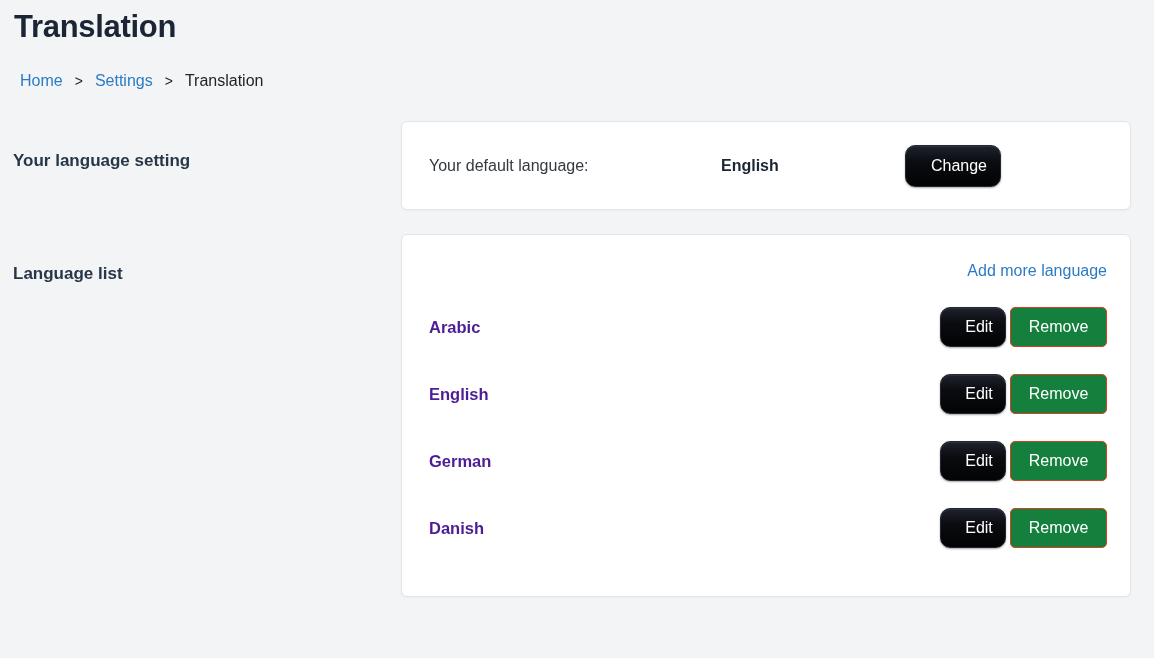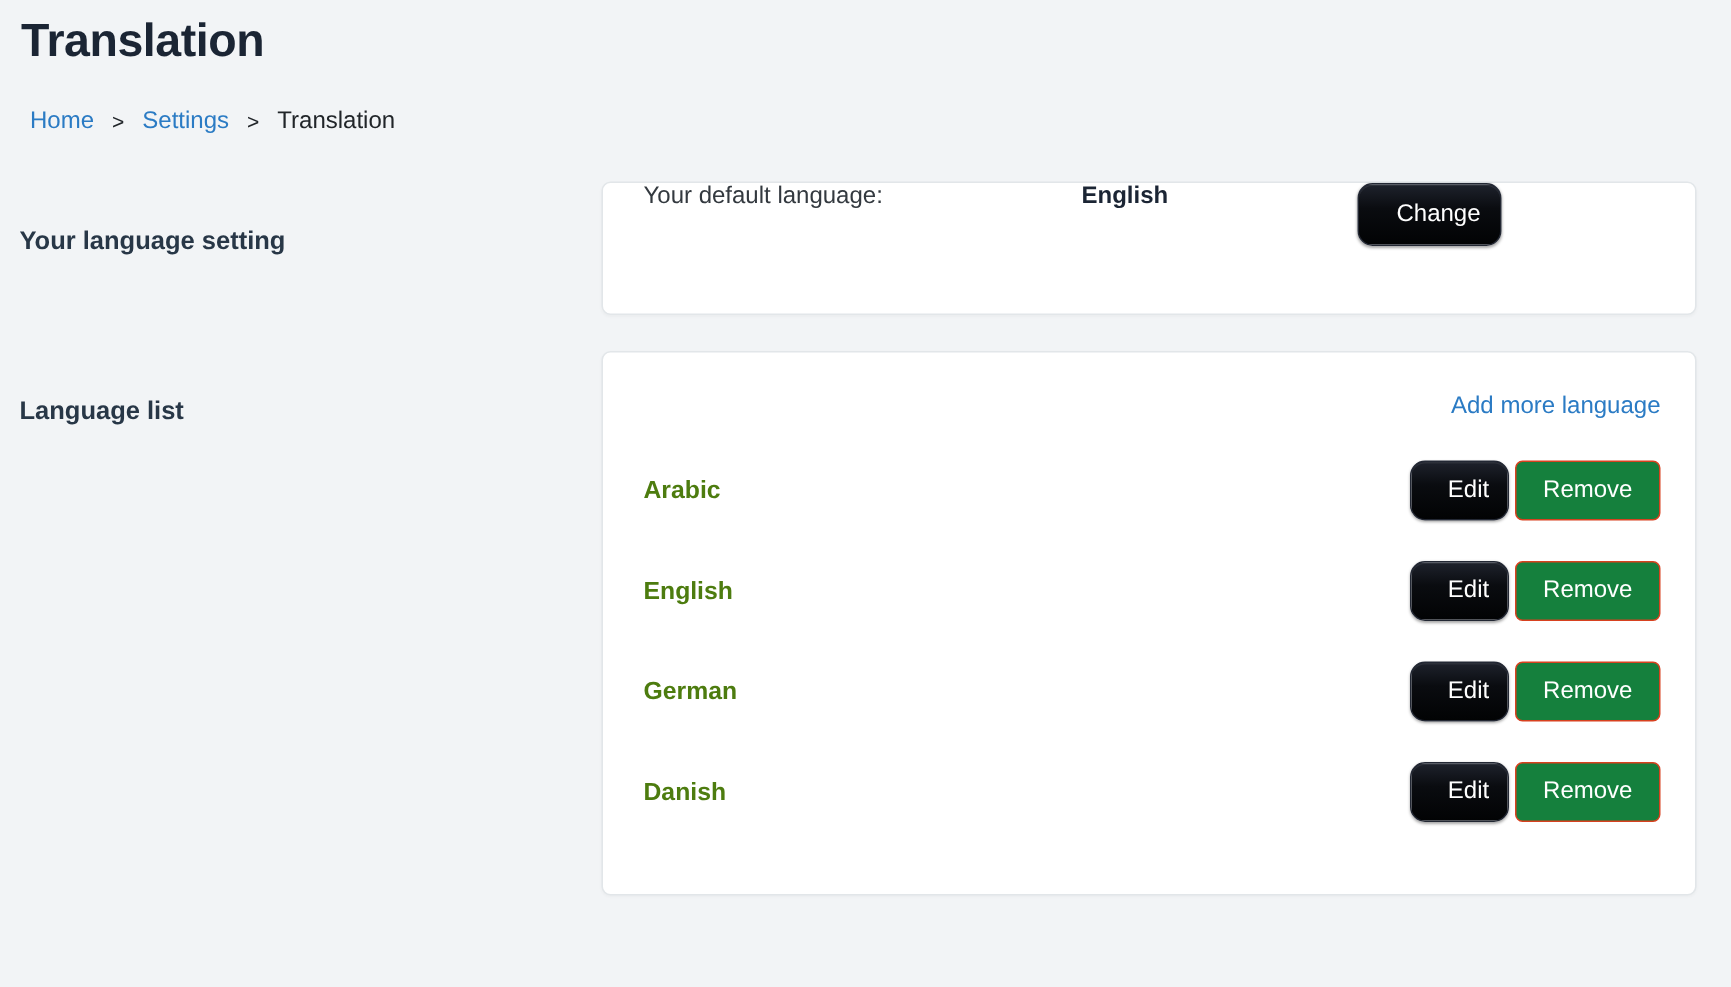--- a/index.html
+++ b/index.html
@@ -50,20 +50,21 @@
   }
   .card {
     background: #ffffff;
     border: 1px solid #e2e6e9;
     border-radius: 6px;
     box-shadow: 0 1px 2px rgba(0,0,0,0.03);
   }
   .card-setting {
     height: 89px;
     display: flex;
+    align-items: center;
     padding: 0 27px;
   }
   .default-label {
     font-size: 16px;
     color: #33393f;
     width: 292px;
     flex: none;
   }
   .default-value {
     font-size: 16px;
@@ -121,21 +122,21 @@
   }
   .lang-row {
     display: flex;
     align-items: center;
     height: 40px;
     margin-top: 27px;
   }
   .lang-name {
     font-size: 16.5px;
     font-weight: 700;
-    color: #4d7c0f;
+    color: #4c1d95;
   }
   .row-actions {
     margin-left: auto;
     display: flex;
     gap: 4px;
   }
 </style>
 </head>
 <body>
 

